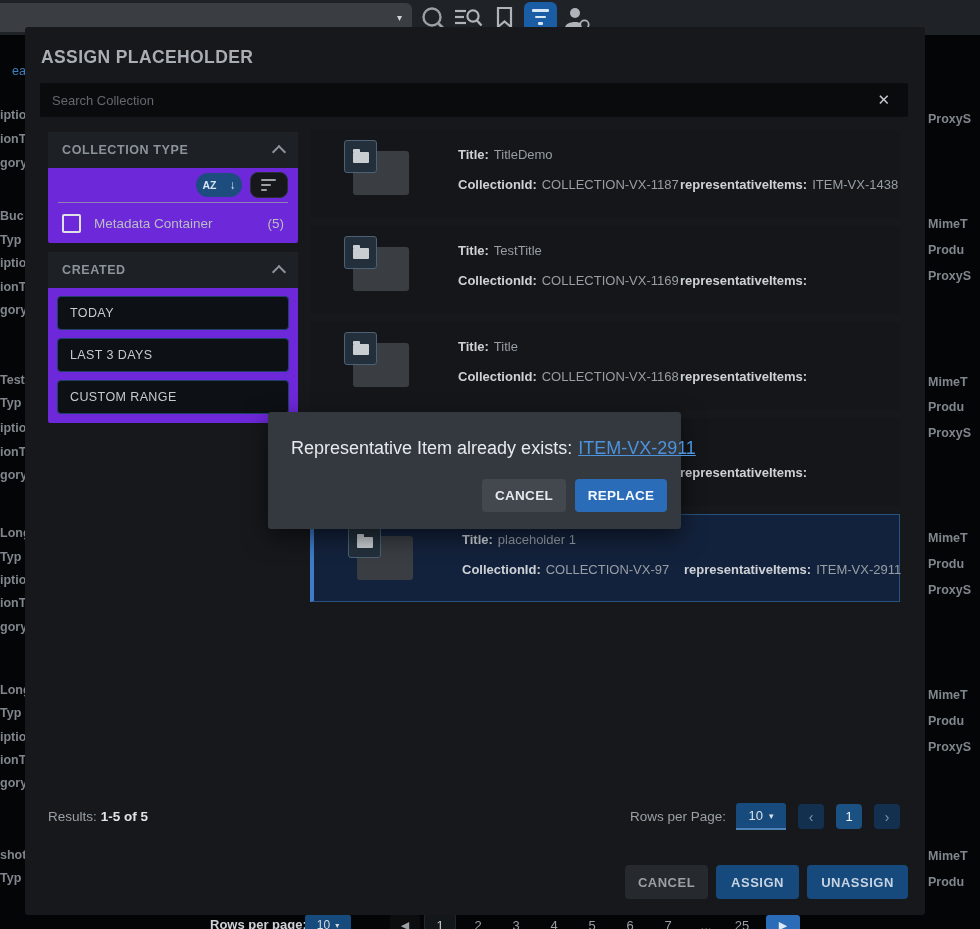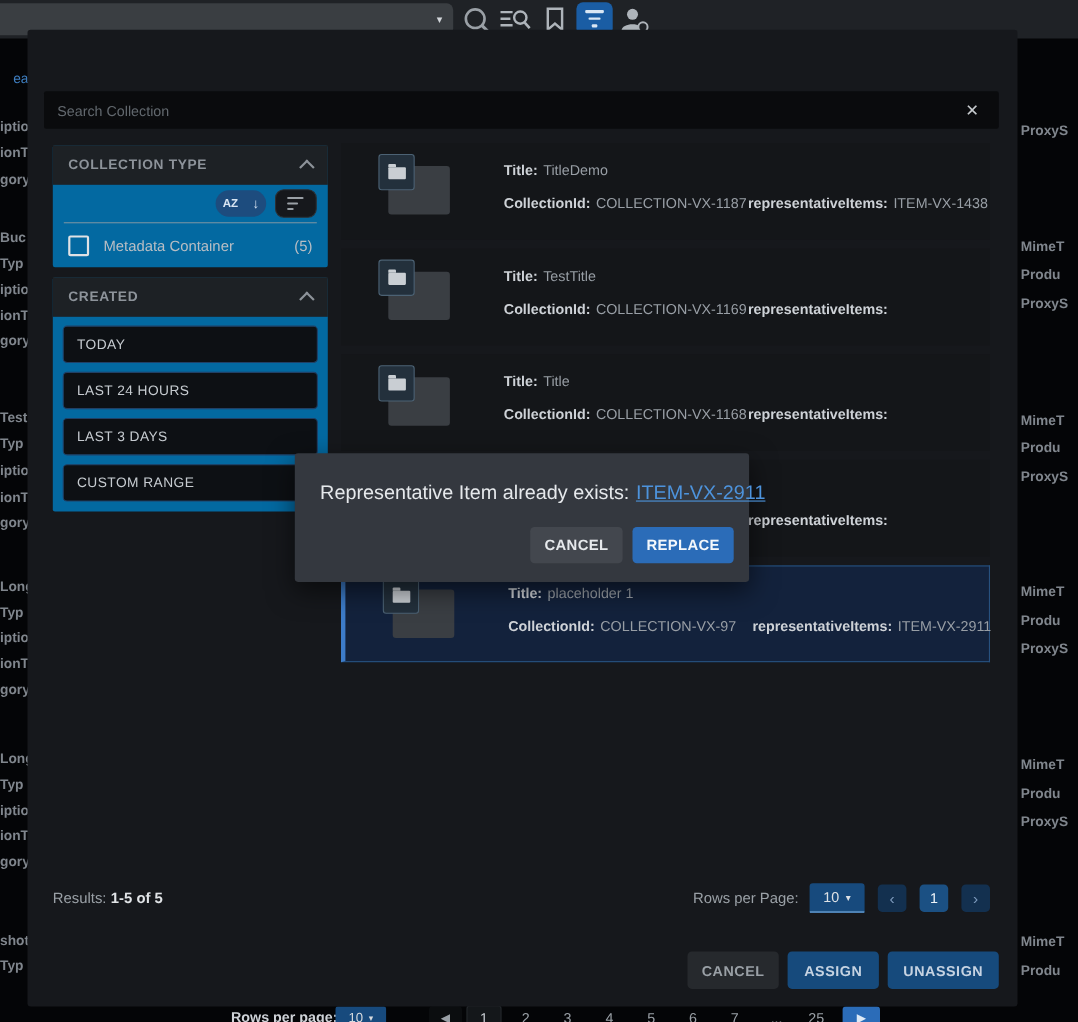--- a/index.html
+++ b/index.html
@@ -31,21 +31,21 @@
   
   .modal{position:absolute;left:25px;top:27px;width:900px;height:888px;background:#16181c;border-radius:3px;z-index:10;}
   .m-title{position:absolute;left:16px;top:20px;font-size:17.5px;font-weight:600;color:#a8aeb4;letter-spacing:.4px;}
   .m-search{position:absolute;left:15px;top:56px;width:868px;height:34px;background:#0a0b0d;border-radius:2px;}
   .m-search input{position:absolute;left:0;top:0;width:100%;height:100%;background:transparent;border:none;outline:none;
                   color:#cfd3d7;font-size:13px;padding:0 40px 0 12px;box-sizing:border-box;font-family:Liberation Sans, sans-serif;}
   .m-search input::placeholder{color:#62686e;}
   .m-clear{position:absolute;right:18px;top:8px;font-size:15px;color:#c6cacd;cursor:pointer;}
   
   .sidebar{position:absolute;left:23px;top:105px;width:250px;}
-  .card{background:#0369a1;border-radius:2px;margin-bottom:9px;}
+  .card{background:#6d28d9;border-radius:2px;margin-bottom:9px;}
   .card-hd{height:36px;background:#1d2125;display:flex;align-items:center;padding:0 14px;
            font-size:12.5px;font-weight:bold;color:#8d939a;letter-spacing:.6px;}
   .chev{margin-left:auto;width:8px;height:8px;border-left:2px solid #8d939a;border-top:2px solid #8d939a;
         transform:rotate(45deg);margin-top:4px;}
   .sortrow{height:34px;display:flex;align-items:center;justify-content:flex-end;gap:8px;padding:0 10px;}
   .az-btn{width:46px;height:24px;background:#1d4c7e;border-radius:13px;display:flex;align-items:center;justify-content:center;
           gap:13px;color:#d7e4f2;font-size:10.5px;font-weight:bold;}
   .az-btn .arr{font-size:12px;font-weight:normal;}
   .sort-btn{width:38px;height:26px;background:#16181c;border:1px solid #2b2f34;border-radius:8px;
             display:flex;flex-direction:column;justify-content:center;gap:3px;padding-left:10px;box-sizing:border-box;}
@@ -190,20 +190,21 @@
     <span class="rsel">
       <span>10</span>
         <span style="font-size:8px">▾</span>
     </span>
     <span class="pbtn prev">◀</span>
     <span id="bg-pages"><span class="pg current" style="left: 425px;">1</span><span class="pg" style="left: 463px;">2</span><span class="pg" style="left: 501px;">3</span><span class="pg" style="left: 539px;">4</span><span class="pg" style="left: 577px;">5</span><span class="pg" style="left: 615px;">6</span><span class="pg" style="left: 653px;">7</span><span class="pg" style="left: 691px;">...</span><span class="pg" style="left: 727px;">25</span></span>
     <span class="pbtn next">▶</span>
   </div>
 
   <div class="modal">
+    <div class="m-title">ASSIGN PLACEHOLDER</div>
 
     <div class="m-search">
       <input type="text" placeholder="Search Collection" style="">
       <span class="m-clear">✕</span>
     </div>
 
     <div class="sidebar">
       <div class="card">
         <div class="card-hd">
           <span>COLLECTION TYPE</span>
@@ -228,21 +229,20 @@
         </div>
       </div>
 
       <div class="card">
         <div class="card-hd">
           <span>CREATED</span>
           <span class="chev"></span>
         </div>
         <div class="copts" id="created-options">
             <div class="copt">TODAY</div>
-            <div class="copt">LAST 24 HOURS</div>
             <div class="copt">LAST 3 DAYS</div>
             <div class="copt">CUSTOM RANGE</div>
           </div>
       </div>
     </div>
 
     <div class="list" id="results-list">
         <div class="item" style="top: 0px;">
           <div class="thumb">
             <div class="folder-big"></div>

